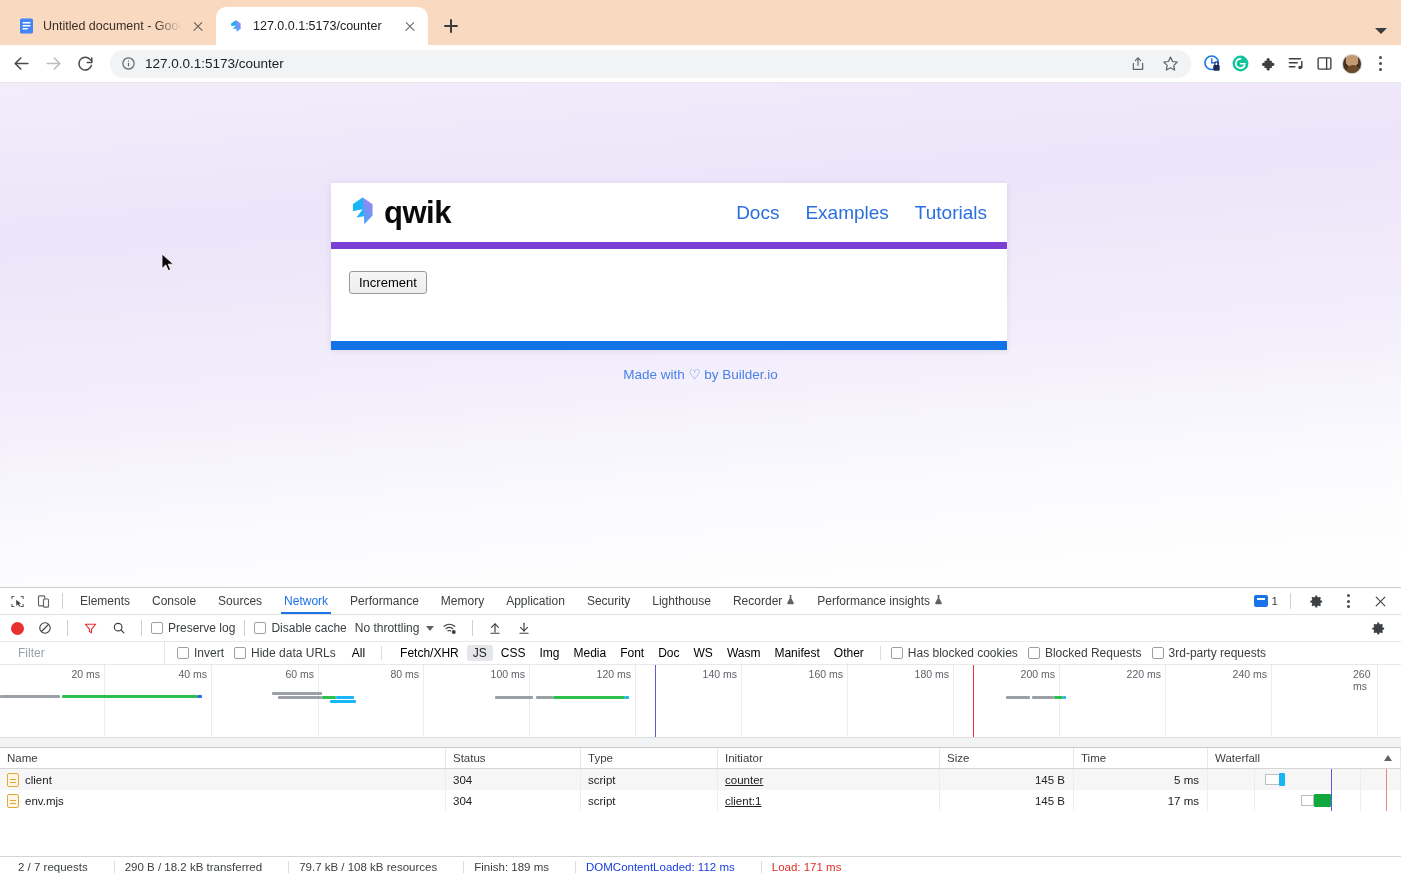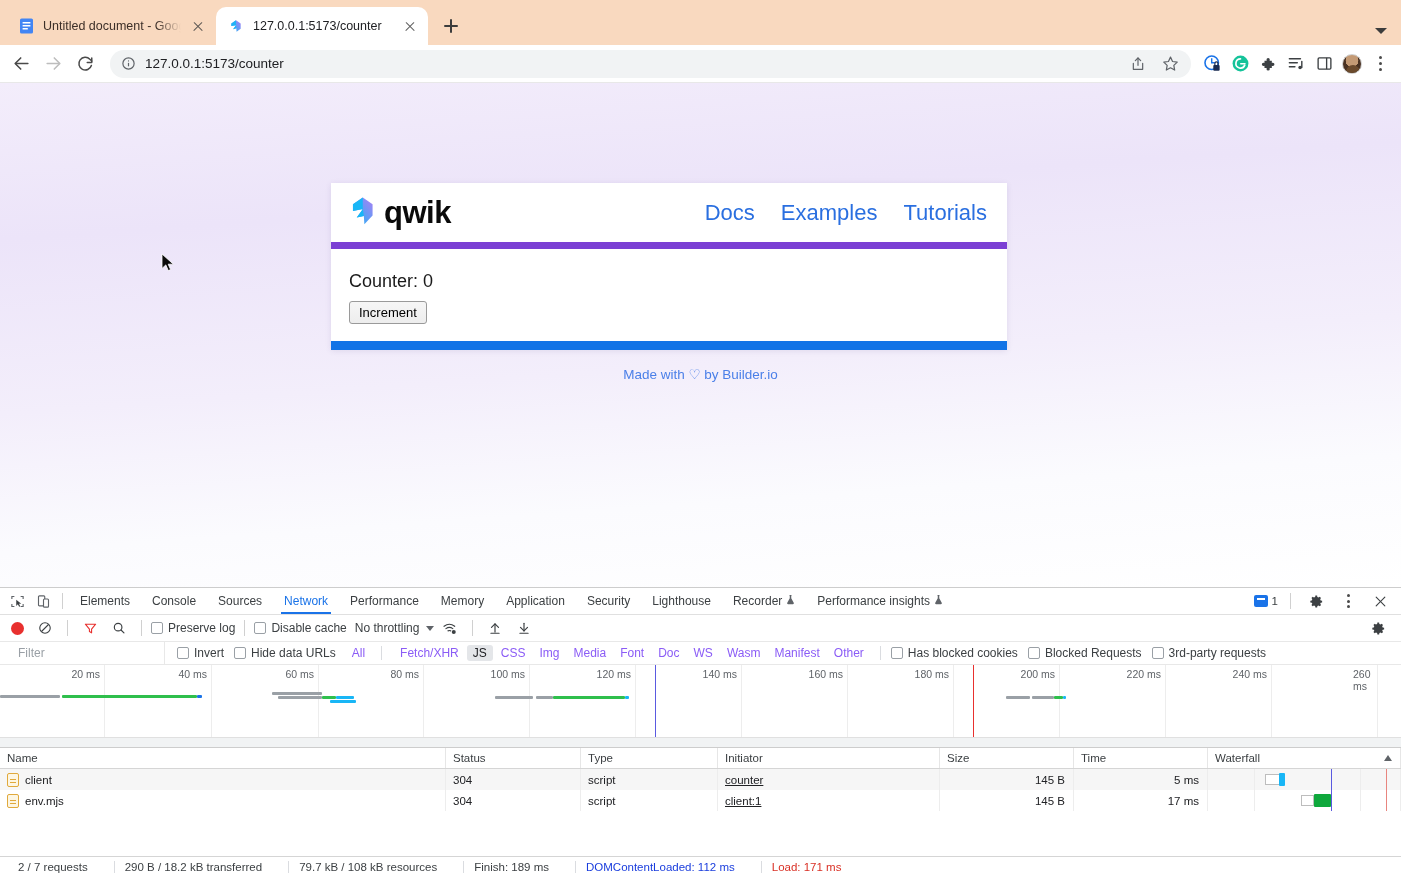--- a/index.html
+++ b/index.html
@@ -88,21 +88,21 @@
     position: absolute; left: 331px; top: 100px; width: 676px;
     background: #ffffff; box-shadow: 0 1px 6px rgba(60,40,110,.10);
   }
   .qwik-header {
     height: 59px; display:flex; align-items:center; justify-content:space-between;
     padding: 0 20px 0 18px;
   }
   .qwik-logo { display:flex; align-items:center; gap: 7px; }
   .qwik-word { font-size: 31px; font-weight: 700; color: #0a0a0a; letter-spacing: -0.5px; line-height:1; }
   .qwik-nav { display:flex; align-items:center; gap: 26px; }
-  .qwik-nav a { font-size: 22px; color: #2a6fe0; text-decoration: none; }
+  .qwik-nav a { font-size: 19px; color: #2a6fe0; text-decoration: none; }
   .bar-purple { height: 7px; background: #7b3fd4; }
   .qwik-body { padding: 22px 18px 0 18px; height: 92px; }
   .counter-text { font-size: 18px; color: #1a1a1a; margin-bottom: 9px; font-weight: 400; }
   .increment-btn {
     font-family: "Liberation Sans", sans-serif; font-size: 13px; color: #000;
     background: linear-gradient(#f6f6f6,#ededed); border: 1px solid #9a9a9a;
     border-radius: 3px; padding: 3px 9px; cursor: default;
   }
   .bar-blue { height: 9px; background: #1273e6; }
   .made-with {
@@ -157,21 +157,21 @@
     height: 23px; display:flex; align-items:center; border-bottom: 1px solid #e8e8e8; flex: 0 0 23px;
   }
   .filter-input {
     width: 165px; height: 100%; border: none; outline: none; padding: 0 18px;
     font-family: "Liberation Sans", sans-serif; font-size: 12px; color: #b91c1c;
     background: transparent; border-right: 1px solid #e8e8e8;
   }
   .filter-input::placeholder { color: #9aa0a6; }
   .fbar-rest { display:flex; align-items:center; gap:10px; padding-left: 12px; flex:1 1 auto; }
   .type-chips { display:flex; align-items:center; gap: 2px; margin-left: 2px; }
-  .chip { font-size: 12px; color: #8b5cf6; padding: 1px 6px; border-radius: 3px; white-space:nowrap; }
+  .chip { font-size: 12px; color: #000000; padding: 1px 6px; border-radius: 3px; white-space:nowrap; }
   .chip.active { background: #e4e6e9; color:#202124; }
   .vline { width:1px; height:14px; background:#dadce0; }
 
   .dt-overview {
     height: 83px; flex: 0 0 83px; position: relative; border-bottom: 1px solid #cdcdcd;
     background: #fff; overflow: hidden;
   }
   .ov-ticks { position:absolute; inset:0; }
   .ov-tick { position:absolute; top:0; bottom:0; width:1px; background:#ededed; }
   .ov-tick-label { position:absolute; top: 3px; font-size: 10.5px; color:#5f6368; transform: translateX(-100%); padding-right: 4px; }
@@ -362,21 +362,20 @@
           <span class="qwik-word">qwik</span>
         </div>
         <nav class="qwik-nav">
           <a href="#">Docs</a>
           <a href="#">Examples</a>
           <a href="#">Tutorials</a>
         </nav>
       </div>
       <div class="bar-purple"></div>
       <div class="qwik-body">
-        <div class="counter-text">Counter: 0</div>
         <button class="increment-btn">Increment</button>
       </div>
       <div class="bar-blue"></div>
     </div>
 
     <div class="made-with">Made with ♡ by Builder.io</div>
 
     <svg class="cursor-arrow" viewBox="0 0 16 20">
       <path d="M1 1 L1 15.5 L4.8 11.9 L7.3 17.6 L9.6 16.6 L7.2 11.2 L12.4 11.2 Z" fill="#0b0b0b" stroke="#ffffff" stroke-width="0.8"></path>
     </svg>

